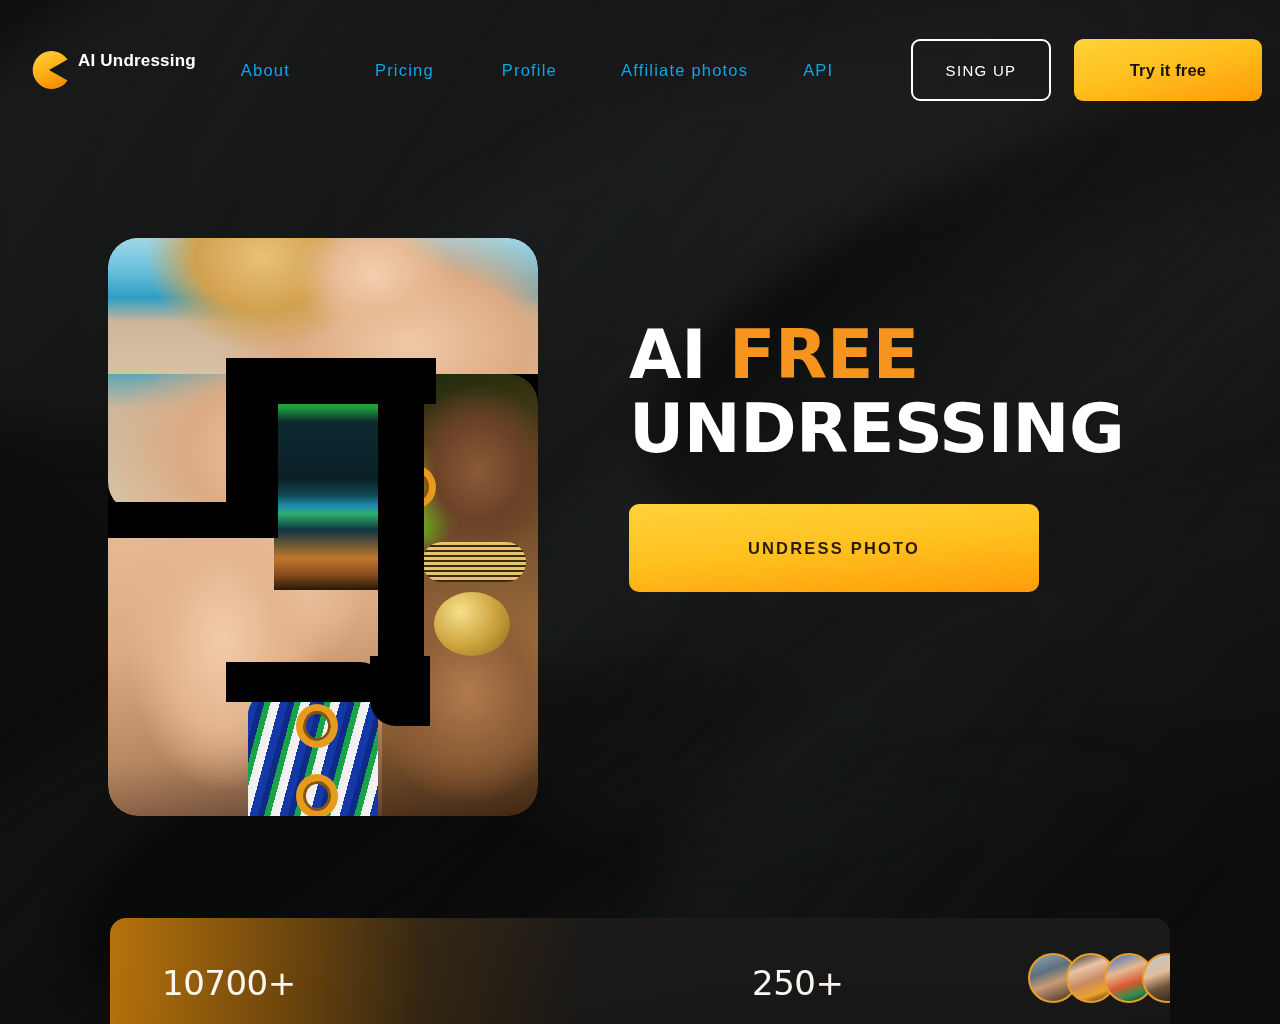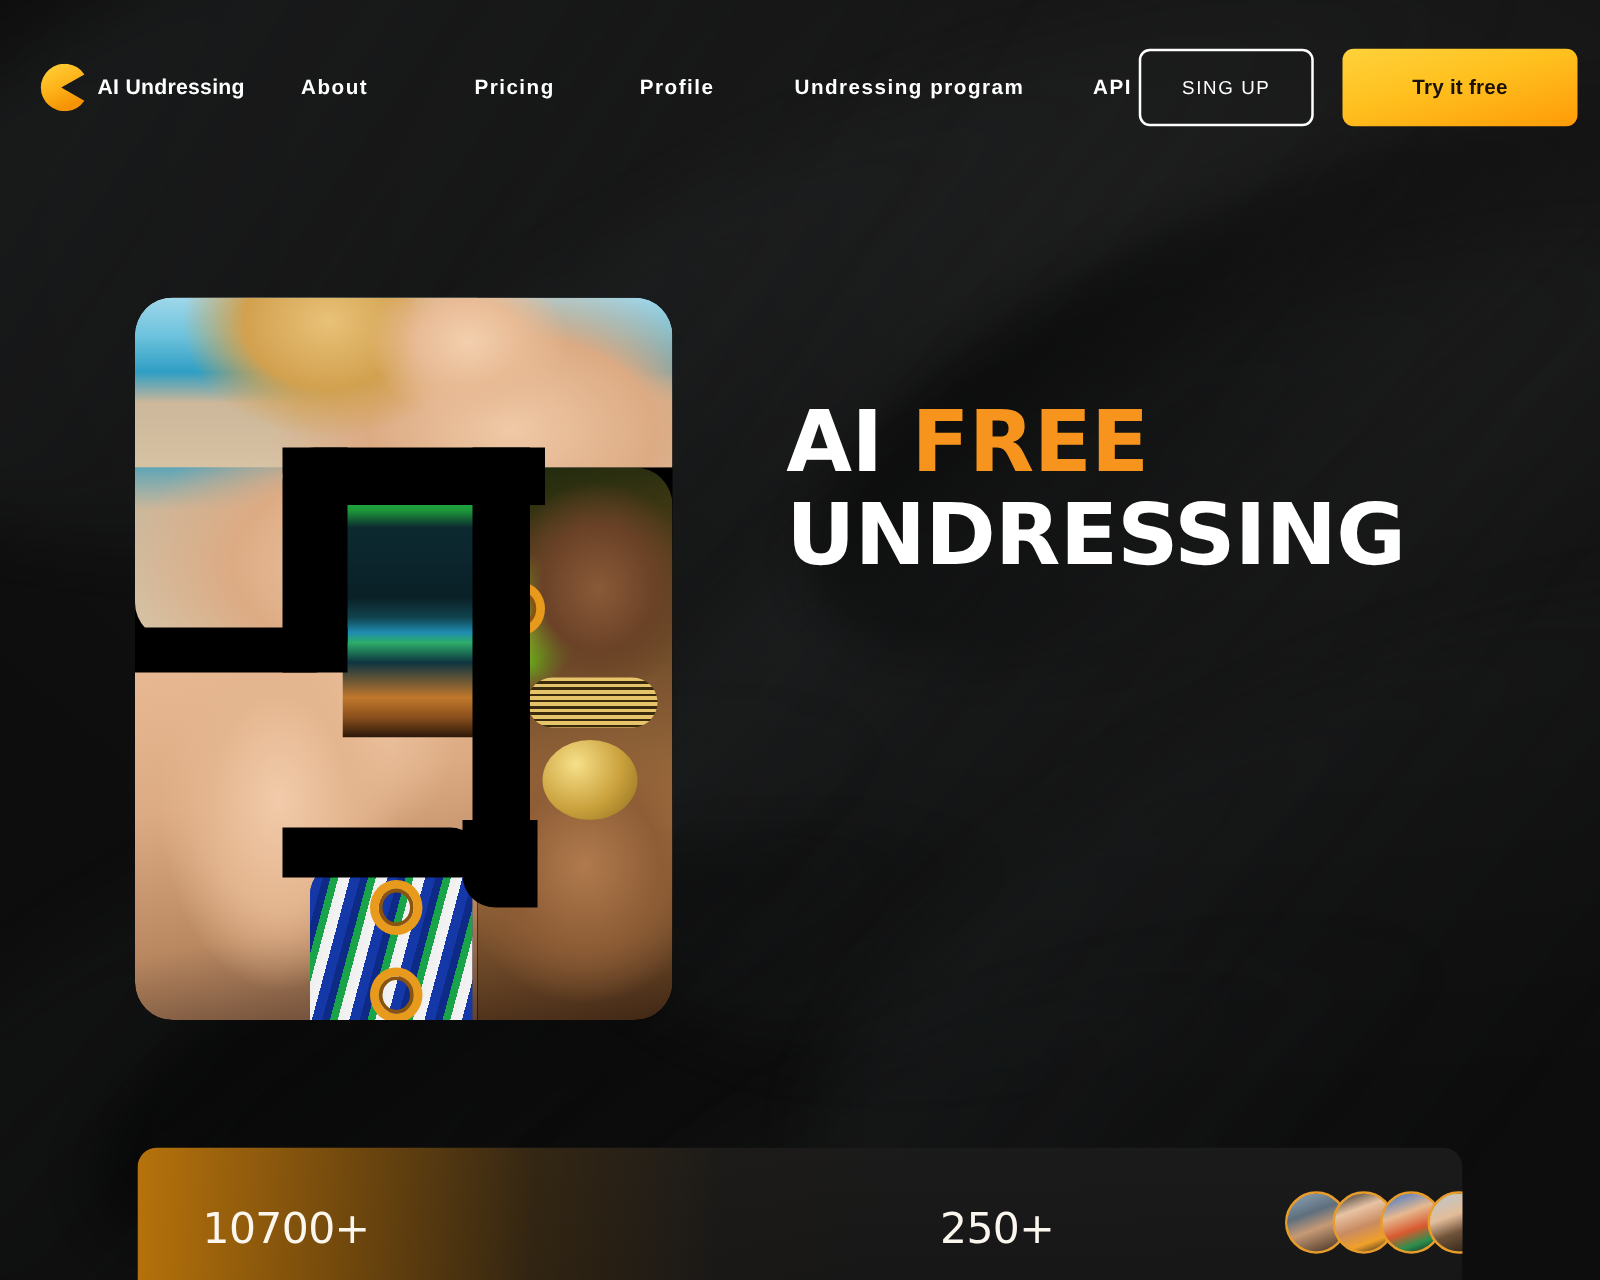--- a/index.html
+++ b/index.html
@@ -41,27 +41,27 @@
   .d1{width:900px;height:330px;left:620px;top:140px;border-radius:50%;
       background:linear-gradient(160deg,rgba(4,4,4,.85),rgba(18,18,18,0) 65%);
       transform:rotate(-22deg);}
   .d2{width:800px;height:300px;left:60px;top:700px;border-radius:50%;
       background:linear-gradient(160deg,rgba(3,3,3,.8),rgba(16,16,16,0) 65%);
       transform:rotate(-16deg);}
 
   
   .header{position:absolute;top:0;left:0;width:1280px;height:140px;
           display:flex;align-items:center;padding:0 18px 0 30px;z-index:30;}
-  .brand{display:flex;align-items:center;gap:10px;}
+  .brand{display:flex;align-items:flex-start;gap:10px;}
   .logo-mark{width:38px;height:38px;position:relative;flex:none;}
   .brand-name{font-size:17px;font-weight:700;letter-spacing:.2px;color:#fff;white-space:nowrap;}
 
   .nav{display:flex;align-items:center;margin-left:45px;}
-  .nav a{color:#ffffff;font-size:16.5px;letter-spacing:1.2px;text-decoration:none;
-         font-weight:700;white-space:nowrap;}
+  .nav a{color:#0ea5e9;font-size:16.5px;letter-spacing:1.2px;text-decoration:none;
+         font-weight:400;white-space:nowrap;}
   .nav a:nth-child(1){margin-left:0;}
   .nav-gap-1{width:85px;}
   .nav-gap-2{width:68px;}
   .nav-gap-3{width:64px;}
   .nav-gap-4{width:55px;}
 
   .hdr-actions{margin-left:auto;display:flex;align-items:center;gap:23px;justify-content:flex-end;}
   .btn-signup{border:2px solid #ffffff;background:transparent;color:#fff;
     font-size:15px;letter-spacing:1.3px;border-radius:9px;
     width:140px;height:62px;display:flex;align-items:center;justify-content:center;
@@ -200,21 +200,21 @@
     <span class="brand-name">AI Undressing</span>
   </div>
 
   <nav class="nav">
     <a href="#">About</a>
     <span class="nav-gap-1"></span>
     <a href="#">Pricing</a>
     <span class="nav-gap-2"></span>
     <a href="#">Profile</a>
     <span class="nav-gap-3"></span>
-    <a href="#">Undressing program</a>
+    <a href="#">Affiliate photos</a>
     <span class="nav-gap-4"></span>
     <a href="#">API</a>
   </nav>
 
   <div class="hdr-actions">
     <button class="btn-signup">SING UP</button>
     <button class="btn-tryfree">Try it free</button>
   </div>
 </header>
 
@@ -256,20 +256,21 @@
   <div class="sep" style="left:0px;top:264px;width:170px;height:36px;border-radius:0 0 26px 0;"></div>
   <div class="sep" style="left:118px;top:424px;width:160px;height:40px;border-radius:0 26px 0 0;"></div>
   <div class="sep" style="left:262px;top:418px;width:60px;height:70px;border-radius:0 0 0 26px;"></div>
 </div>
 
 <section class="hero-copy">
   <h1 class="headline">
     <span>AI </span><span class="accent">FREE</span><br>
     <span>UNDRESSING</span>
   </h1>
+  <button class="cta">UNDRESS PHOTO</button>
 </section>
 
 <section class="stats">
   <div class="stat s1">10700+</div>
   <div class="stat s3">250+</div>
 
   <div class="avatars">
     <div class="av av-a"></div>
     <div class="av av-b"></div>
     <div class="av av-c"></div>

